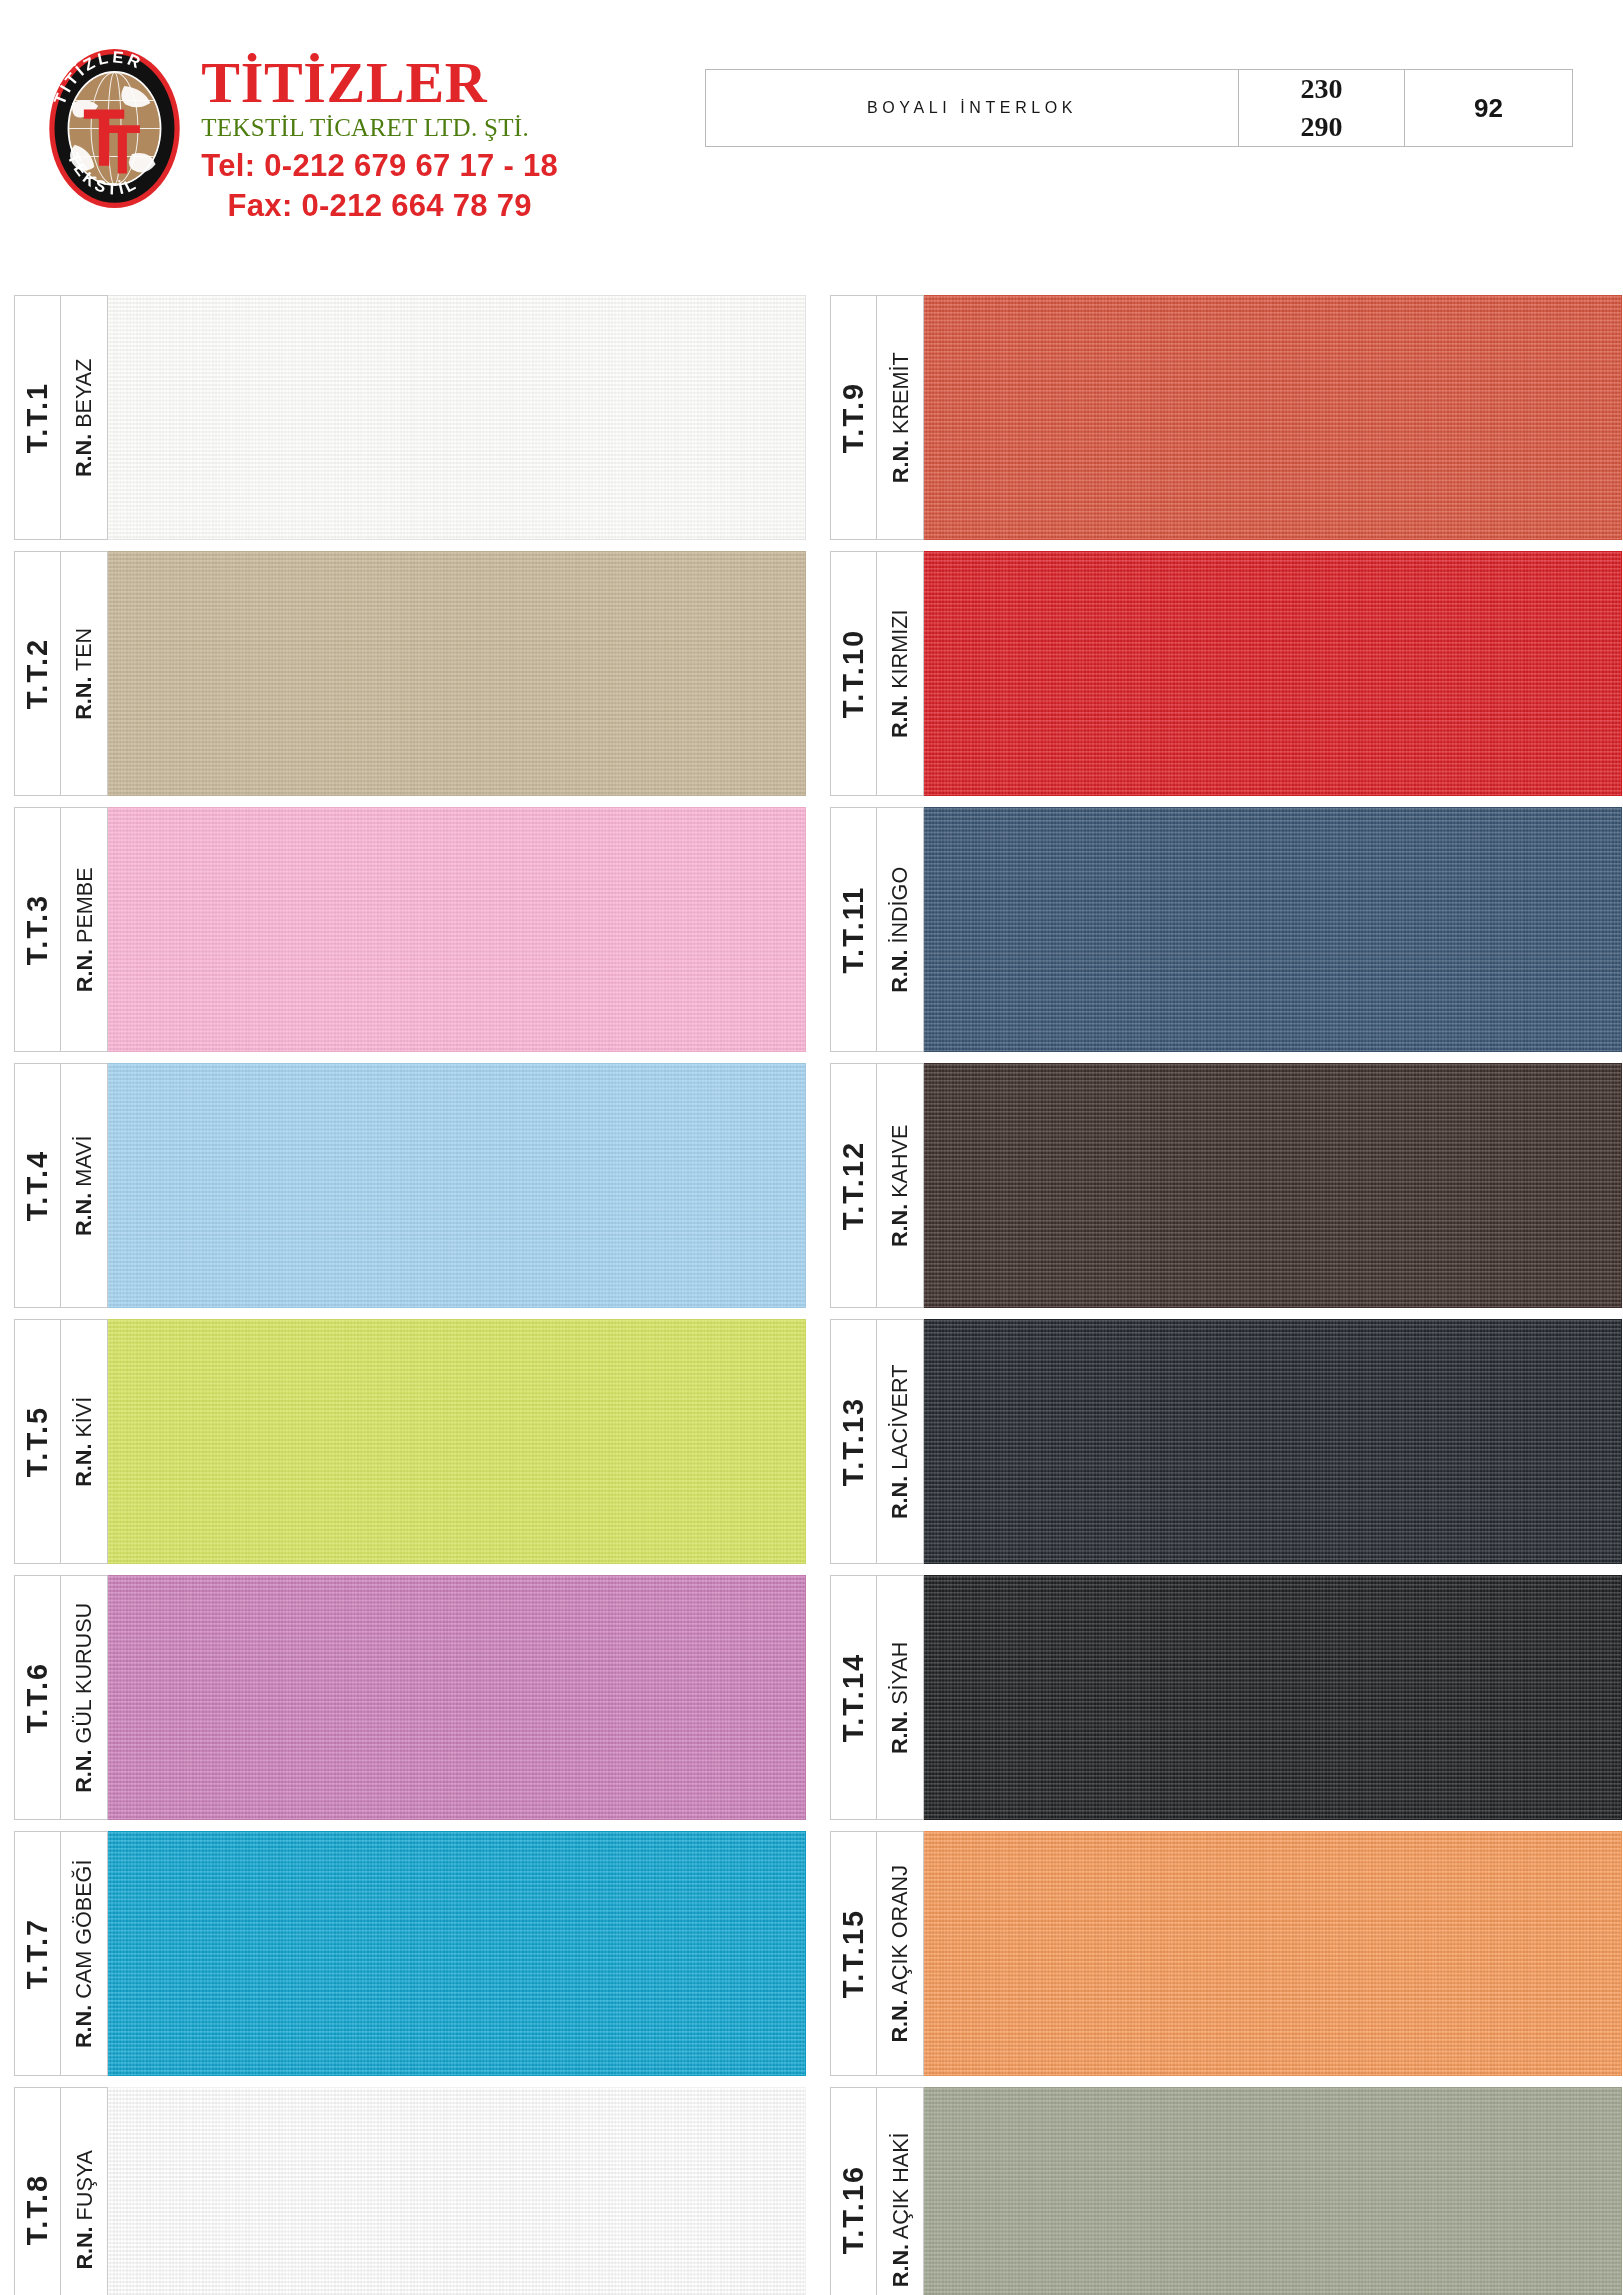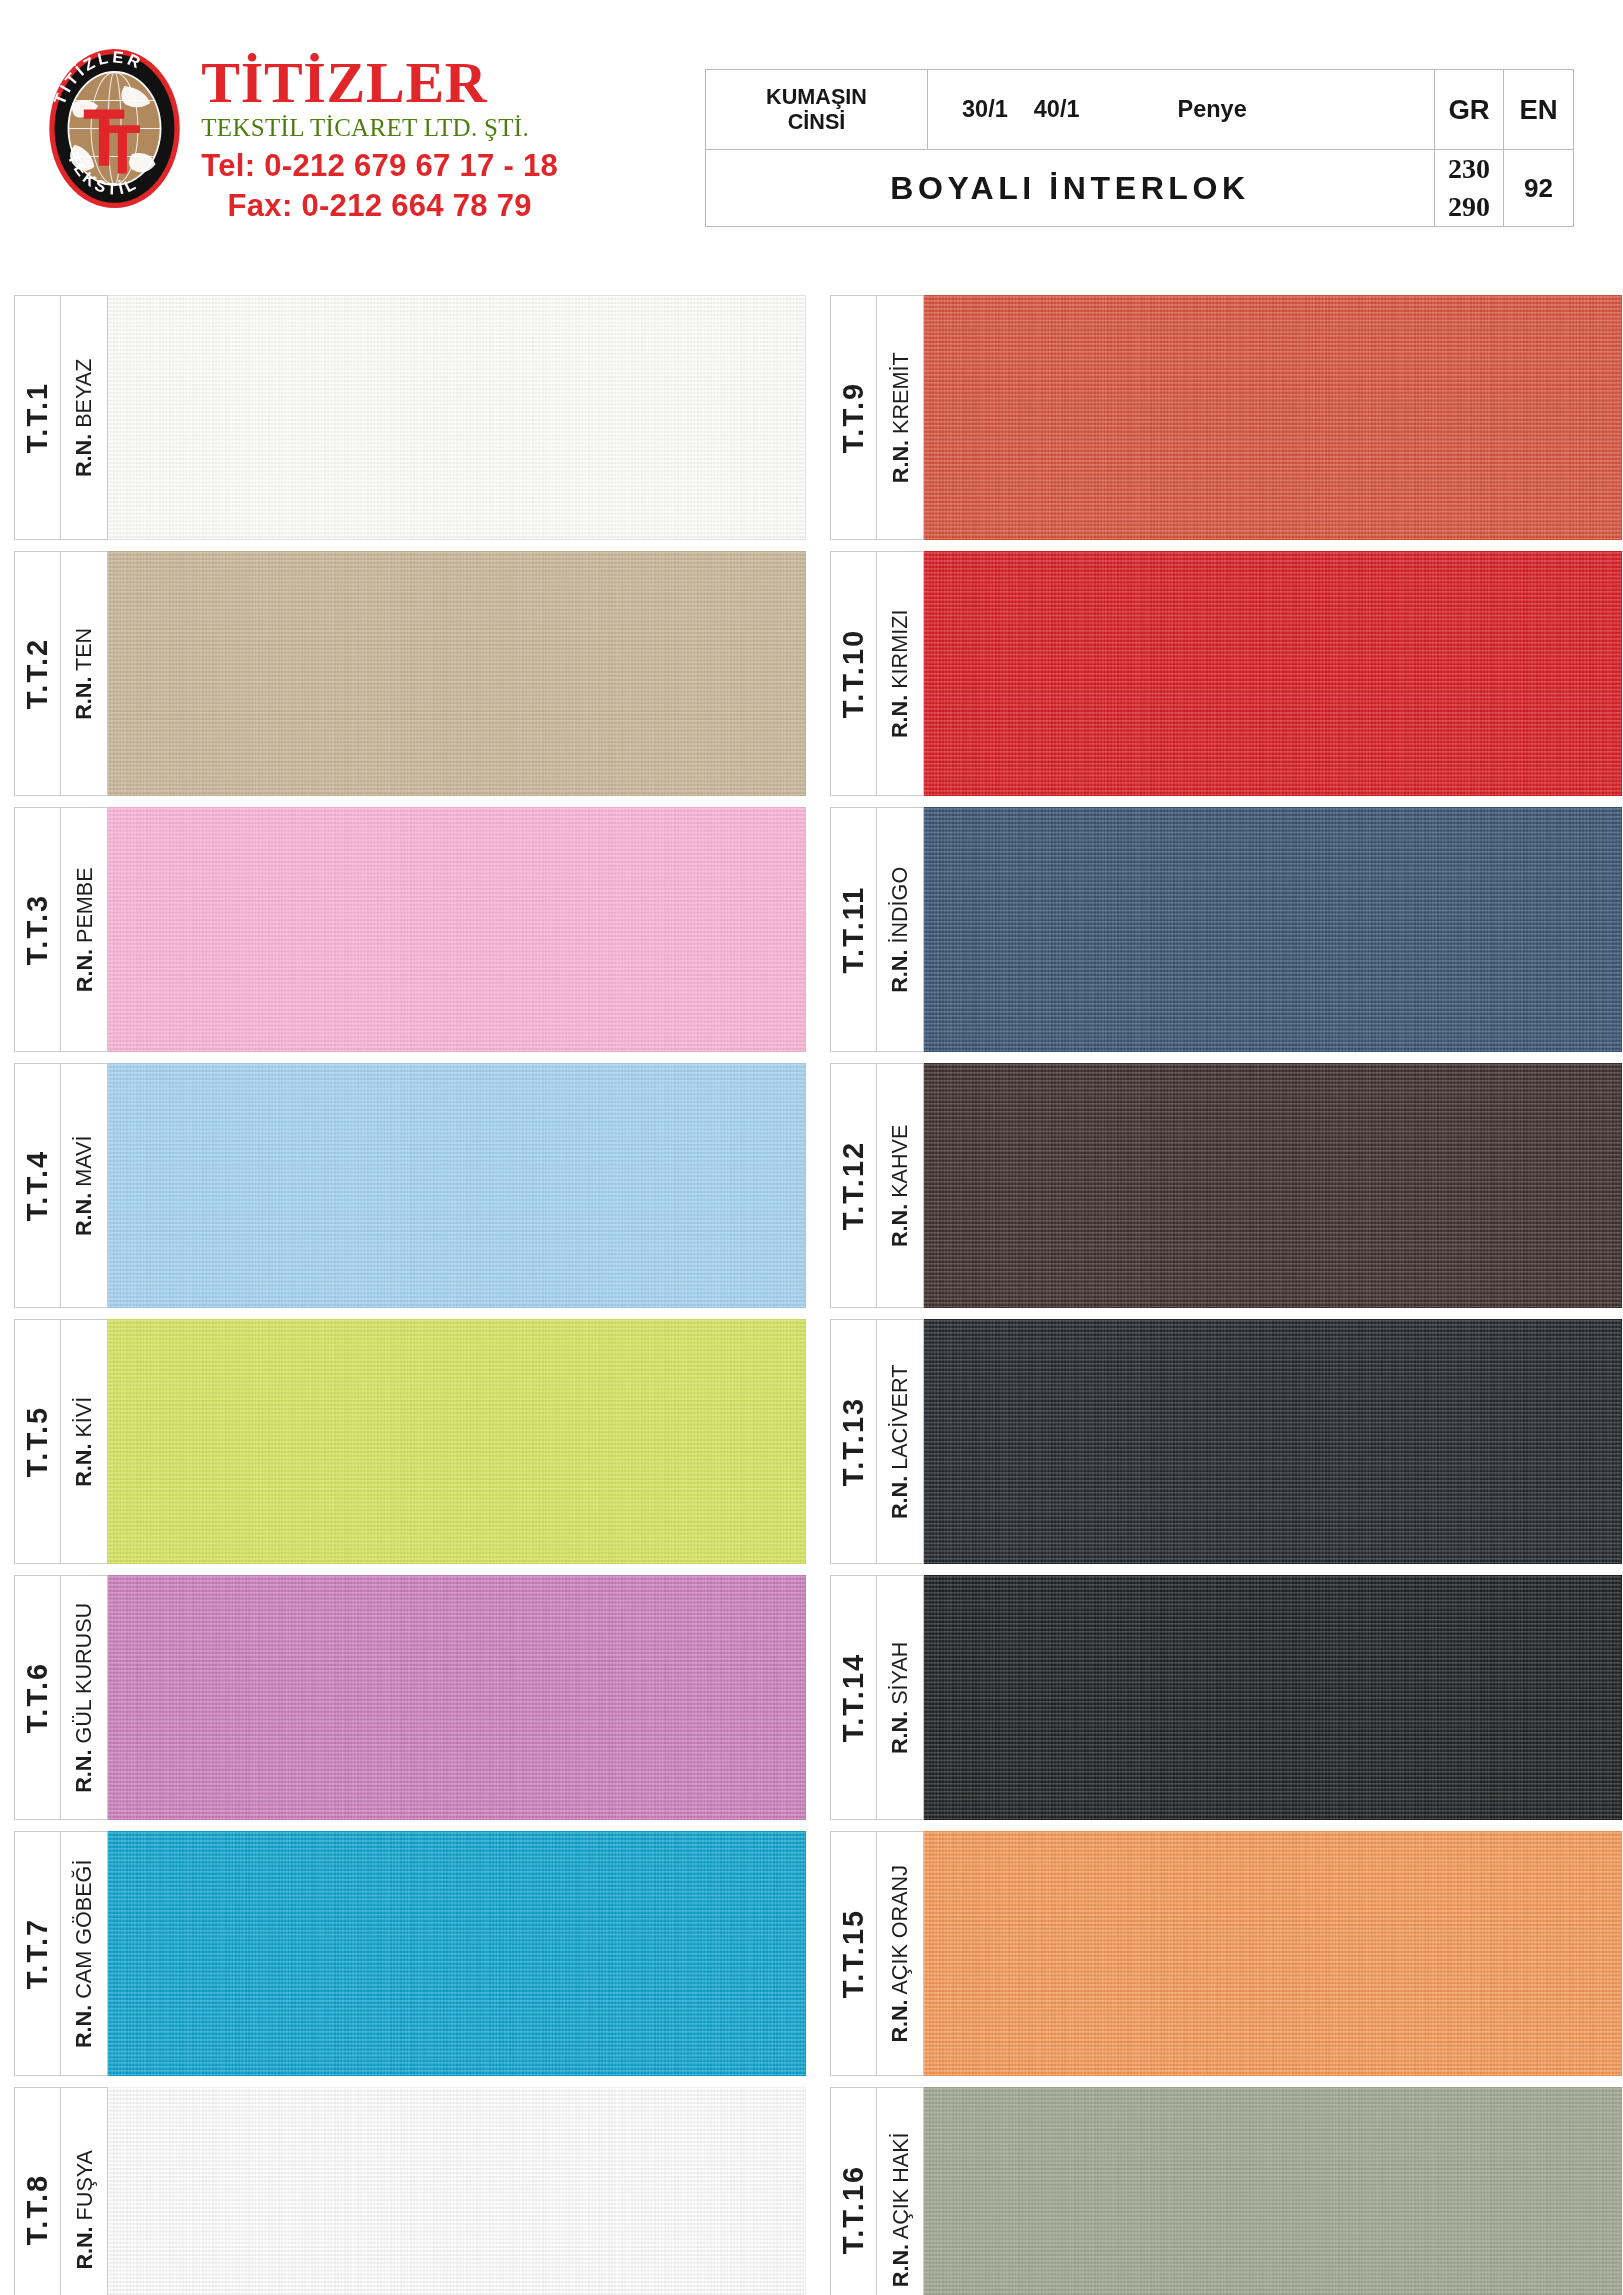--- a/index.html
+++ b/index.html
@@ -63,21 +63,21 @@
   .c-kind { width: 222px; font-size: 21.6px; font-weight: 700; line-height: 1.15; }
   .c-mid  { width: 507px; }
   .c-gr   { width: 69px; font-size: 27.5px; font-weight: 700; }
   .c-en   { width: 70px; font-size: 27.5px; font-weight: 700; }
 
   .mid-row { display: flex; align-items: center; justify-content: flex-start; padding-left: 34px; }
   .mid-row span { font-size: 23.5px; font-weight: 700; }
   .yarn-a { margin-right: 26px; }
   .yarn-b { margin-right: 98px; }
 
-  .fabric-name { font-size: 32px; font-weight: 700; letter-spacing: 4.6px; }
+  .fabric-name { font-size: 16px; font-weight: 400; letter-spacing: 4.6px; }
   .gr-stack { font-size: 28px; font-weight: 700; line-height: 1.35; font-family: Liberation Serif, serif; }
   .en-val   { font-size: 26px; font-weight: 700; }
 
   
   .grid {
     position: absolute; left: 0; top: 295px;
     width: 1624px;
     display: grid;
     grid-template-columns: 792px 792px;
     column-gap: 23.5px;
@@ -187,35 +187,20 @@
       <div class="brand-text">
         <div class="brand-name">TİTİZLER</div>
         <div class="brand-sub">TEKSTİL TİCARET LTD. ŞTİ.</div>
         <div class="brand-tel">Tel: 0-212 679 67 17 - 18</div>
         <div class="brand-fax">Fax:  0-212  664  78  79</div>
       </div>
     </div>
 
     <table class="spec">
       <tbody>
-          <tr class="r1">
-        <td class="c-kind">
-          <div>KUMAŞIN</div>
-          <div>CİNSİ</div>
-        </td>
-        <td class="c-mid">
-          <div class="mid-row">
-            <span class="yarn-a">30/1</span>
-            <span class="yarn-b">40/1</span>
-            <span class="yarn-t">Penye</span>
-          </div>
-        </td>
-        <td class="c-gr">GR</td>
-        <td class="c-en">EN</td>
-      </tr>
       <tr class="r2">
         <td class="c-kind" colspan="2">
           <div class="fabric-name">BOYALI  İNTERLOK</div>
         </td>
         <td class="c-gr">
           <div class="gr-stack">230</div>
           <div class="gr-stack">290</div>
         </td>
         <td class="c-en">
           <div class="en-val">92</div>

